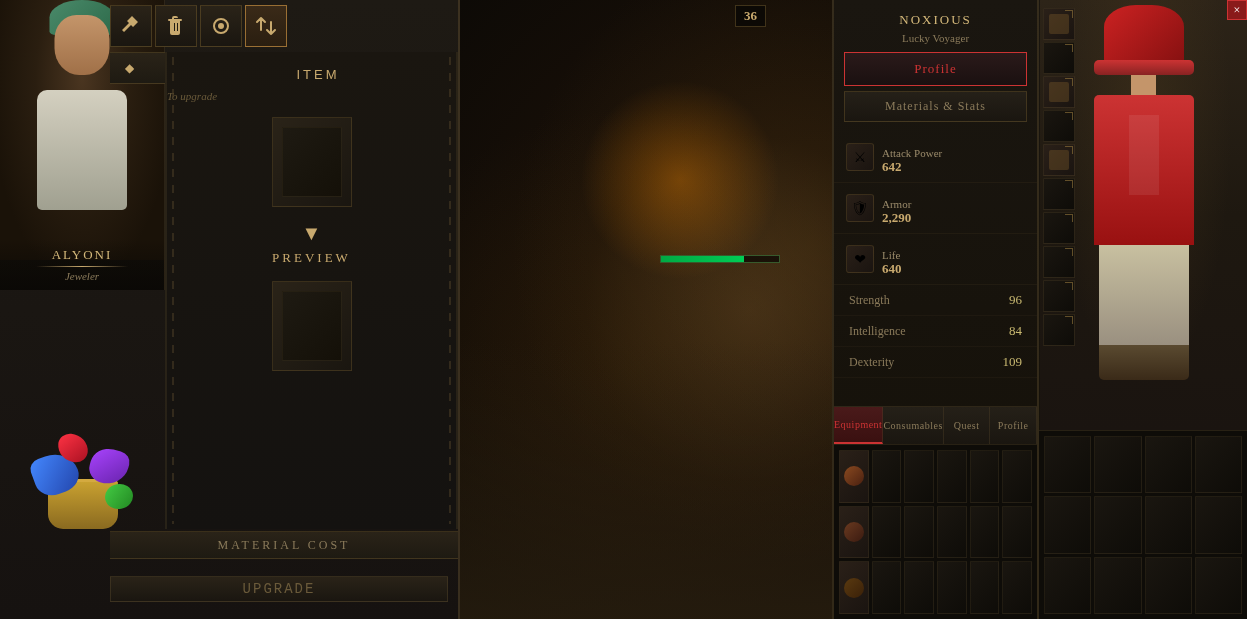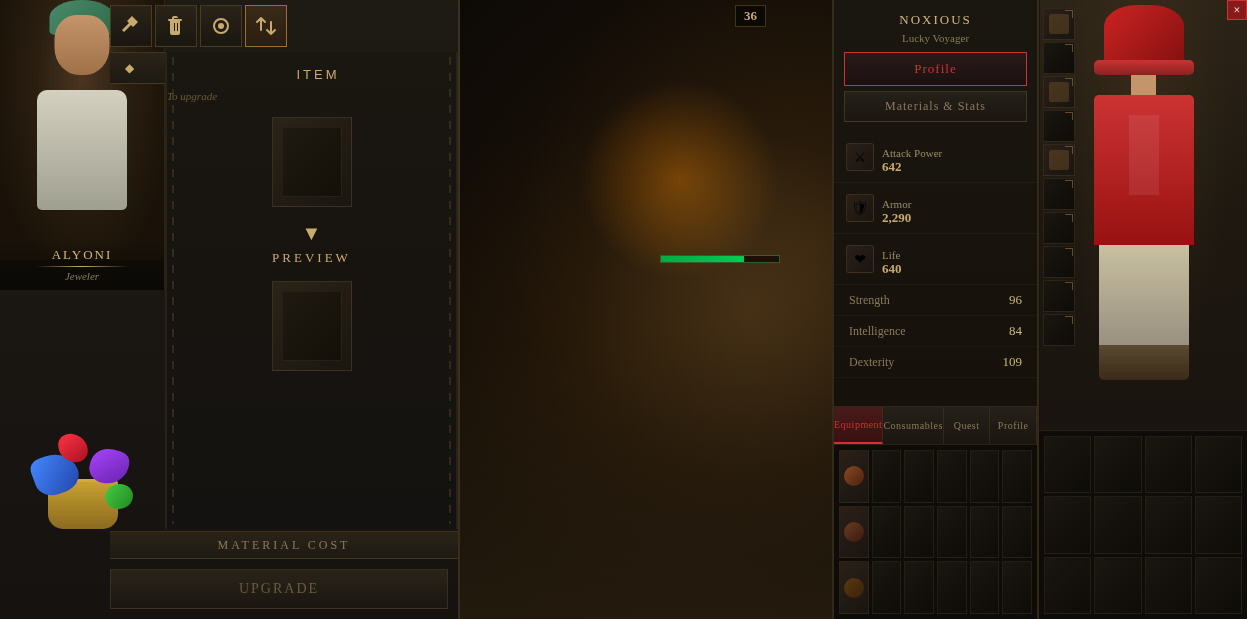--- a/index.html
+++ b/index.html
@@ -348,28 +348,28 @@
       bottom: 5px;
       left: 110px;
       right: 10px;
       height: 50px;
       display: flex;
       align-items: center;
       justify-content: center;
     }
     .upgrade-btn {
       width: 100%;
-      height: 40px;
+      height: 26px;
       background: linear-gradient(to bottom, #2a2318, #1a1610);
       border: 1px solid rgba(80,65,40,0.5);
       color: #6a5a3a;
       font-size: 14px;
       letter-spacing: 2px;
       text-transform: uppercase;
-      font-family: Liberation Serif, serif;
+      font-family: Liberation Mono, monospace;
       cursor: pointer;
     }
 
     
     .item-panel {
       position: absolute;
       top: 52px;
       left: 165px;
       right: 0;
       bottom: 90px;

